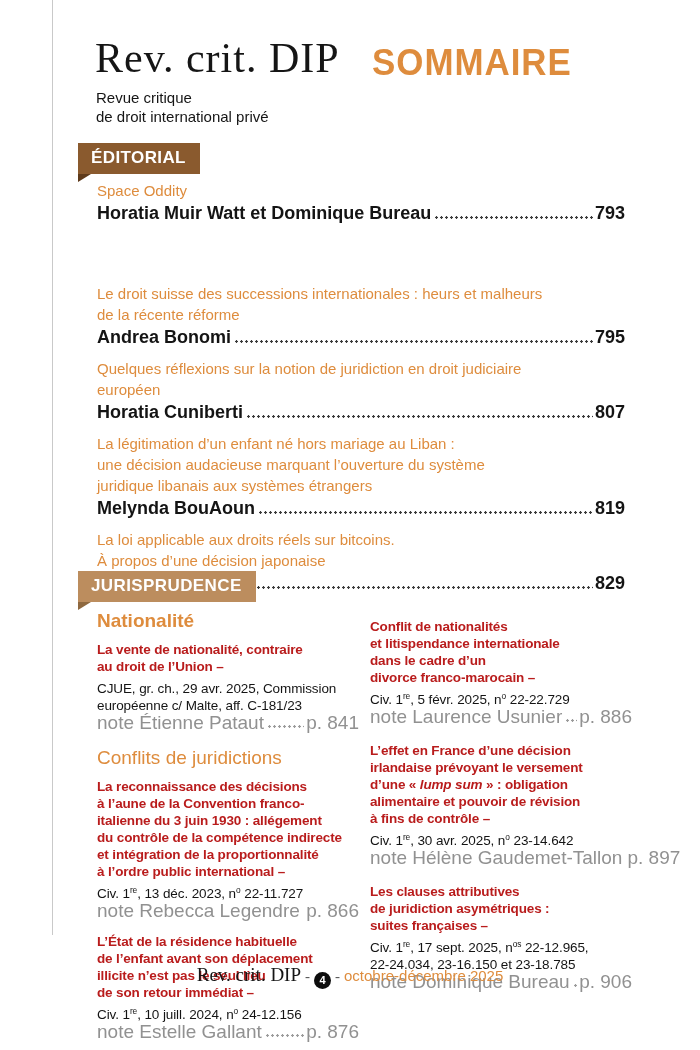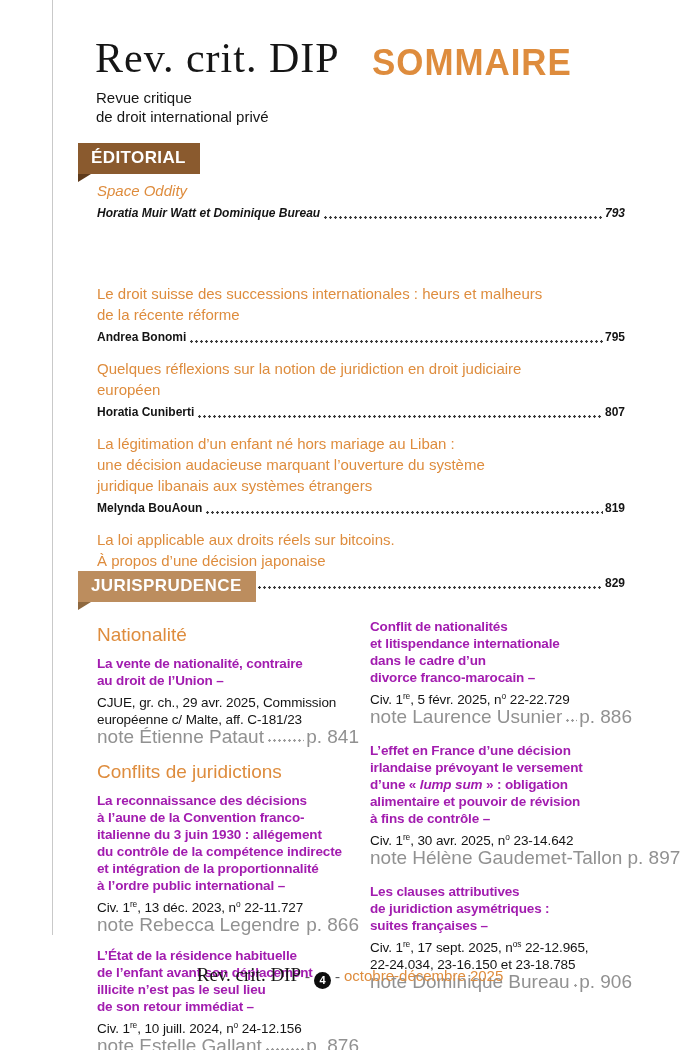--- a/index.html
+++ b/index.html
@@ -52,46 +52,46 @@
     border-right: 13px solid transparent;
   }
   .badge-editorial { top: 143px; background: #8A5A2E; color: #fff; }
   .badge-editorial::after { border-top-color: #5E3A1B; }
   .badge-doctrine { top: 243px; background: #ECECEC; color: #DE8C3D; }
   .badge-doctrine::after { border-top-color: #C6C6C6; }
   .badge-juris { top: 571px; background: #BC8D5E; color: #fff; }
   .badge-juris::after { border-top-color: #8E683F; }
 
   
-  .ed-entries { position: absolute; left: 97px; top: 180px; width: 528px; font-style: italic; }
+  .ed-entries { position: absolute; left: 97px; top: 180px; width: 528px; }
   .doc-entries { position: absolute; left: 97px; top: 283px; width: 528px; }
   .d-entry { margin-bottom: 11px; }
   .d-title { color: #DE8C3D; font-size: 15px; line-height: 21px; }
-  .d-line { display: flex; font-size: 12px; font-weight: bold; margin-top: 2px; line-height: 20px; color:#141414; }
+  .d-line { display: flex; font-size: 18px; font-weight: bold; margin-top: 2px; line-height: 20px; color:#141414; }
   .d-line .name, .d-line .pg { white-space: nowrap; }
 
   
   .dots {
     flex: 1 1 auto; align-self: flex-end;
     height: 5px; margin: 0 2px 3px 3px;
     background-image: radial-gradient(circle at 2.5px 2.5px, #3a3a3a 1.1px, transparent 1.45px);
     background-size: 5px 5px; background-repeat: repeat-x;
   }
   .dots-gray {
     background-image: radial-gradient(circle at 2.5px 2.5px, #9b9b9b 1.1px, transparent 1.45px);
   }
 
   
   .col { position: absolute; width: 262px; }
   .col-left { left: 97px; top: 610px; }
   .col-right { left: 370px; top: 618px; }
   .j-head { color: #DE8C3D; font-size: 19px; line-height: 22px; margin: 15px 0 9px; }
-  .j-head.first { margin-top: 14px; }
+  .j-head.first { margin-top: 0; font-weight: bold; }
   .j-entry { margin-bottom: 13px; }
-  .j-title { font-weight: bold; font-size: 13.5px; line-height: 17px; letter-spacing: -0.15px; color: #a21caf; }
+  .j-title { font-weight: bold; font-size: 13.5px; line-height: 17px; letter-spacing: -0.15px; color: #b91c1c; }
   .j-cite { font-size: 13.5px; line-height: 17px; letter-spacing: -0.1px; margin-top: 5px; color: #141414; }
   .j-cite sup, .j-title sup { font-size: 0.62em; line-height: 0; }
   .j-note { display: flex; font-size: 19px; line-height: 18px; color: #919191; }
   .j-note .name, .j-note .pg { white-space: nowrap; }
 
   
   .footer {
     position: absolute; top: 964px; left: 0; width: 100%;
     text-align: center; font-size: 15px;
   }

